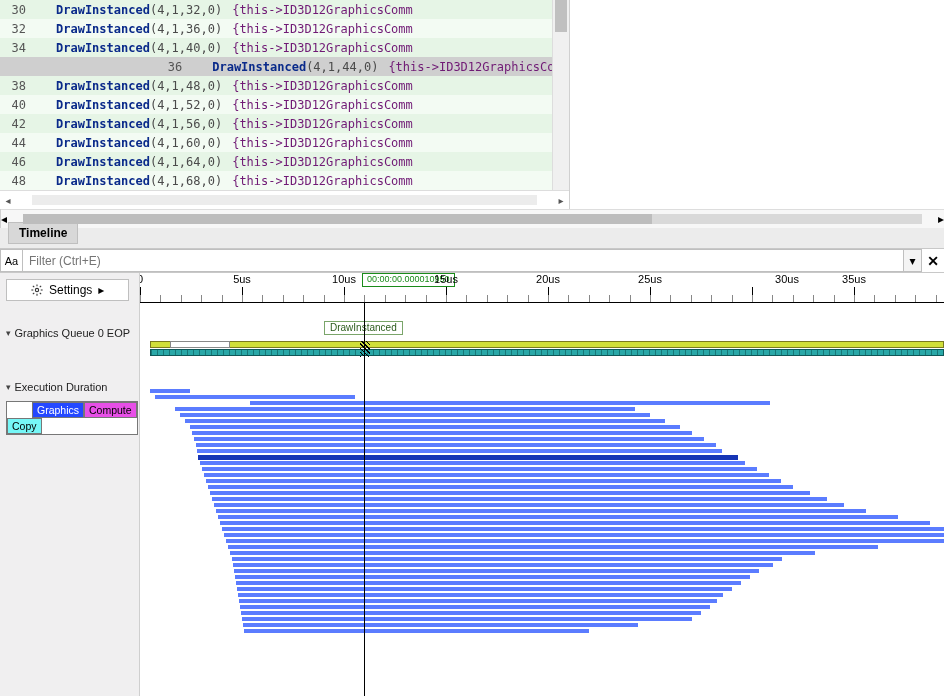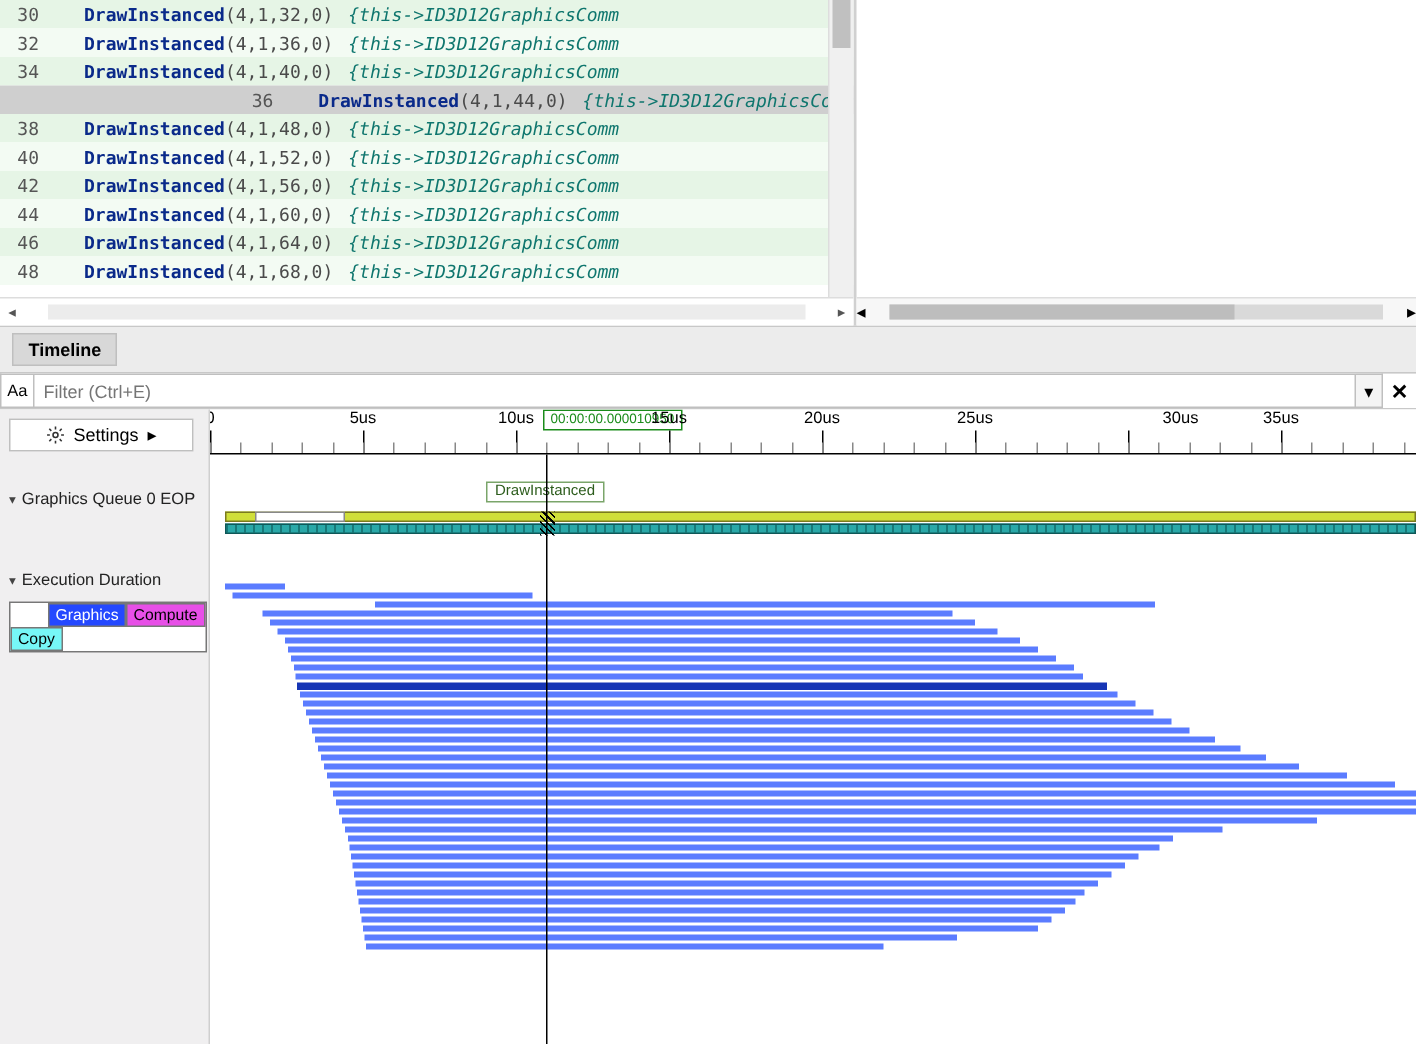--- a/index.html
+++ b/index.html
@@ -1,31 +1,31 @@
 <!DOCTYPE html>
 <html><head>
 <meta charset="utf-8">
 <style>
 * { box-sizing: border-box; margin: 0; padding: 0; }
 body { font-family: "Segoe UI", Tahoma, sans-serif; font-size: 12px; background: #fff; width: 944px; height: 696px; overflow: hidden; }
 
 
-.top-split { display: flex; height: 217px; }
+.top-split { display: flex; height: 217px; flex-direction: column; }
 .left-pane { width: 570px; position: relative; border-right: 1px solid #d0d0d0; display: flex; flex-direction: column; }
 .right-pane { flex: 1; border-left: 1px solid #d0d0d0; display: flex; flex-direction: column; }
 
 .rows { flex: 1; overflow: hidden; font-family: Consolas, monospace; font-size: 12px; }
 .row { display: flex; align-items: center; height: 19px; padding-left: 6px; }
 .row.even { background: #e6f5e6; }
 .row.odd  { background: #f3fbf3; }
 .row.sel  { background: #cfcfcf; justify-content: flex-end; }
 .idx { width: 50px; text-align: right; color: #555; padding-right: 30px; }
 .fn  { color: #0a2a8a; font-weight: 600; }
 .args{ color: #4a4a4a; }
-.ctx { color: #0f766e; padding-left: 10px; font-style: italic; }
+.ctx { color: #701a75; padding-left: 10px; }
 
 .right-scroll-stub { position: absolute; right: 0; top: 0; bottom: 19px; width: 17px; background: #f0f0f0; border-left: 1px solid #ddd; }
 .right-scroll-stub .thumb { position: absolute; left: 2px; right: 2px; top: 0; height: 32px; background: #c0c0c0; }
 
 .hbar { height: 19px; background: #fff; border-top: 1px solid #ddd; position: relative; display: flex; align-items: center; }
 .hbar .track { flex: 1; height: 10px; background: #ececec; margin: 0 16px; }
 .hbar .arrow { width: 16px; height: 16px; display: flex; align-items: center; justify-content: center; color: #555; font-size: 10px; }
 
 .warn-row { display: flex; align-items: center; height: 28px; padding: 0 8px; border-bottom: 1px solid #e5e5e5; background: #fff; gap: 10px; }
 .warn-icon { width: 16px; height: 16px; }

